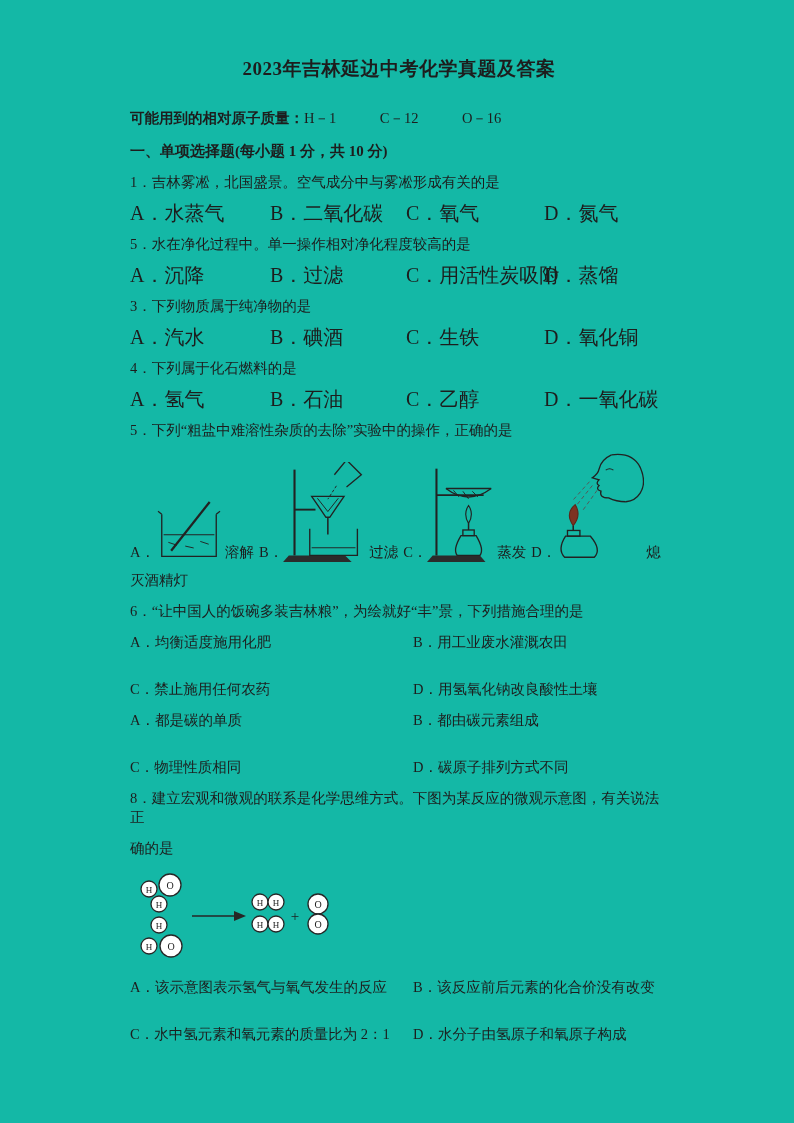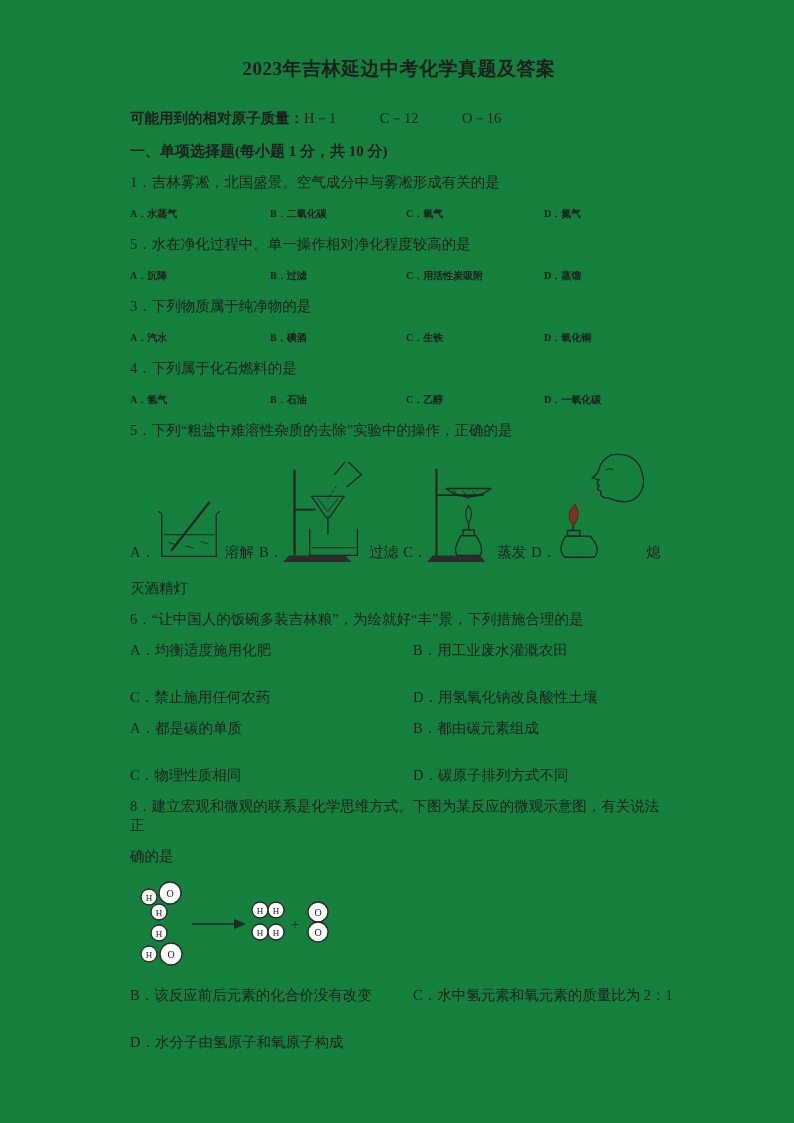--- a/index.html
+++ b/index.html
@@ -1,34 +1,34 @@
 <!DOCTYPE html>
 <html><head>
 <meta charset="utf-8">
 <style>
   * { margin:0; padding:0; box-sizing:border-box; }
   html,body { background:#ffffff; }
   .page {
-    width:794px; height:1123px; background:#15803d; color:#1d1d1d;
+    width:794px; height:1123px; background:#14b8a6; color:#1d1d1d;
     font-family:"Liberation Serif","DejaVu Serif",serif;
     padding:56px 126px 24px 130px; overflow:hidden; position:relative;
   }
   .title { font-size:19px; font-weight:700; text-align:center; margin:0 0 27px; letter-spacing:.5px; line-height:26px; }
   .b { font-weight:700; }
   .pre { white-space:pre; }
   .line { font-size:14.5px; line-height:19px; margin-bottom:12px; }
   .massline { margin-bottom:14px; }
   .sechead { font-size:15px; margin-bottom:12px; }
-  .opts4 { display:grid; grid-template-columns:140px 136px 138px auto; font-size:10px; line-height:19px; margin-bottom:12px; white-space:nowrap;font-weight:bold; }
+  .opts4 { display:grid; grid-template-columns:140px 136px 138px auto; font-size:20px; line-height:19px; margin-bottom:12px; white-space:nowrap; }
   .opts2 { display:grid; grid-template-columns:283px auto; row-gap:28px; font-size:14.5px; line-height:19px; margin-bottom:12px; white-space:nowrap; }
   .figrow { display:flex; align-items:flex-end; font-size:14.5px; line-height:19px; margin:4px 0 0 0; }
   .figrow .pfx { flex:0 0 auto; margin:0 0 1px 0; }
   .figrow .cap { flex:0 0 auto; margin:0 5px 1px 2px; }
   .figrow svg { display:block; flex:0 0 auto; }
-  .wraptail { margin-top:16px; }
+  .wraptail { margin-top:8px; }
   .diagram { margin:6px 0 12px; }
   .q9 { margin-top:10px; }
   svg text { font-family:"Liberation Serif","DejaVu Serif",serif; }
 </style>
 </head>
 <body>
 
 <div class="page">
 
   <h1 class="title">2023年吉林延边中考化学真题及答案</h1>
@@ -200,20 +200,21 @@
         <text x="165" y="51" font-size="15" text-anchor="middle" fill="#1d1d1d" stroke="none">+</text>
 
         <circle cx="188" cy="34" r="10" fill="#fff"></circle>
         <circle cx="188" cy="54" r="10" fill="#fff"></circle>
         <text x="188" y="38" font-size="10" text-anchor="middle" fill="#1d1d1d" stroke="none">O</text>
         <text x="188" y="58" font-size="10" text-anchor="middle" fill="#1d1d1d" stroke="none">O</text>
       </svg>
     </div>
 
     <div class="opts2">
+      <span>A．该示意图表示氢气与氧气发生的反应</span>
       <span>B．该反应前后元素的化合价没有改变</span>
       <span>C．水中氢元素和氧元素的质量比为 2：1</span>
       <span>D．水分子由氢原子和氧原子构成</span>
     </div>
   </section>
 
 
 </div>
 
 </body></html>

